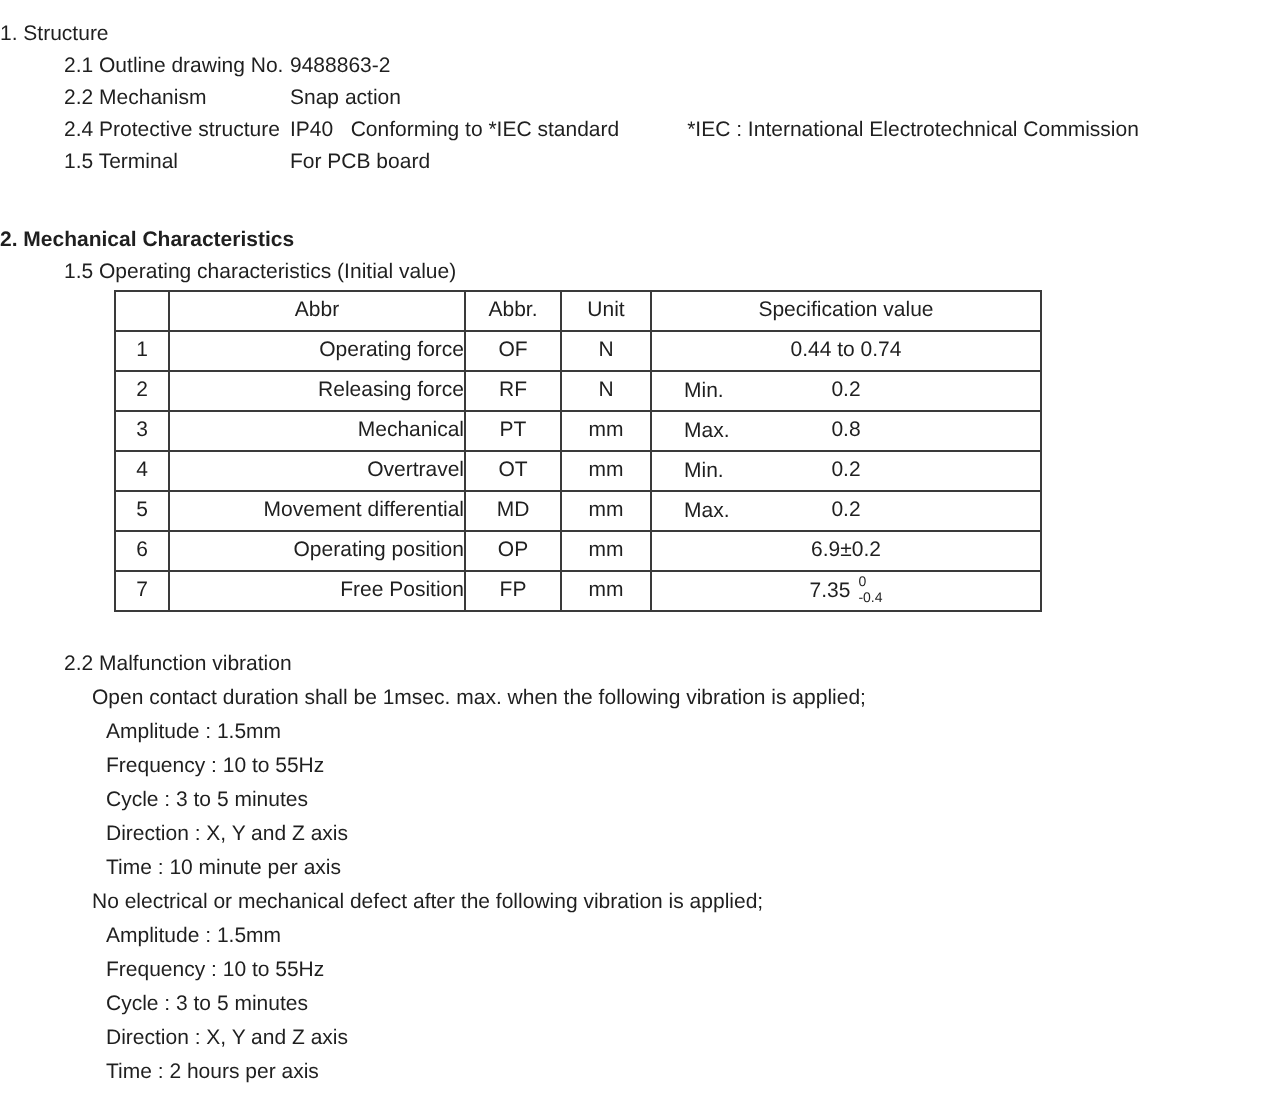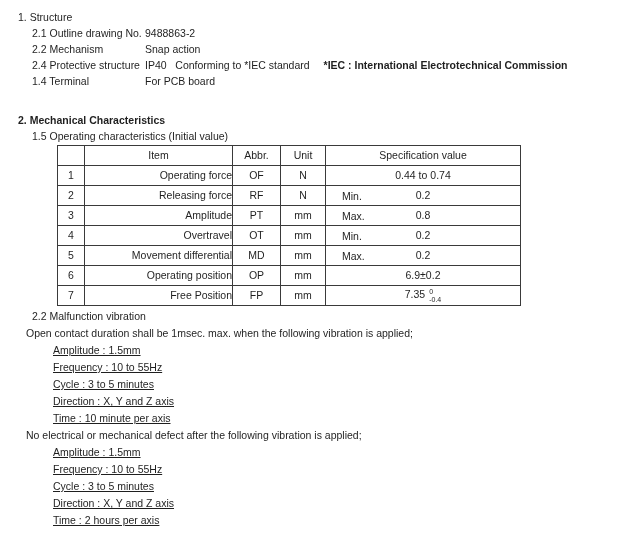--- a/index.html
+++ b/index.html
@@ -8,29 +8,29 @@
     height: 554px;
     background: #ffffff;
     color: #1f1f1f;
     font-family: "Liberation Sans", sans-serif;
     font-size: 10.5px;
     overflow: hidden;
   }
   .doc { padding-top: 9px; }
 
   
-  .h-sec  { margin-left: 18px; line-height: 16px; white-space: pre; }
+  .h-sec  { line-height: 16px; white-space: pre; }
   .h-sec.mech { margin-top: 23px; font-weight: bold; }
   .h-sub  { margin-left: 32px; line-height: 16px; white-space: pre; }
 
   
   .s1-row { margin-left: 32px; line-height: 16px; white-space: pre; }
   .s1-numlabel { display: inline-block; width: 113px; white-space: pre; }
   .s1-value { white-space: pre; }
-  .s1-note  { margin-left: 14px; white-space: pre; font-weight: bold; }
+  .s1-note  { margin-left: 34px; white-space: pre; }
   .s1-note:empty { display: none; }
 
   
   table.spec {
     border-collapse: collapse;
     table-layout: fixed;
     width: 463px;
     margin: 1px 0 0 57px;
     border: 1.5px solid #2d2d2d;
   }
@@ -54,53 +54,53 @@
     flex-direction: column;
     align-items: flex-start;
     font-size: 7px;
     line-height: 7.5px;
     margin-left: 4px;
     vertical-align: middle;
   }
   .spec .tol:empty { display: none; }
 
   
-  .vib-h { margin-left: 32px; line-height: 17px; margin-top: 2px; white-space: pre; }
-  .vib-intro { margin-left: 26px; line-height: 17px; white-space: pre; }
-  .vib-details { margin-left: 53px; text-decoration: underline; }
+  .vib-h { margin-left: 32px; line-height: 17px; margin-top: 18px; white-space: pre; }
+  .vib-intro { margin-left: 46px; line-height: 17px; white-space: pre; }
+  .vib-details { margin-left: 53px; }
   .vib-details .detail-line { line-height: 17px; white-space: pre; }
 </style>
 </head>
 <body>
 
 <div class="doc">
 
   <div class="h-sec">1. Structure</div>
   <div>
       <div class="s1-row"><span class="s1-numlabel">2.1 Outline drawing No.</span><span class="s1-value">9488863-2</span></div>
       <div class="s1-row"><span class="s1-numlabel">2.2 Mechanism</span><span class="s1-value">Snap action</span></div>
       <div class="s1-row"><span class="s1-numlabel">2.4 Protective structure</span><span class="s1-value">IP40   Conforming to *IEC standard</span><span class="s1-note">*IEC : International Electrotechnical Commission</span></div>
-      <div class="s1-row"><span class="s1-numlabel">1.4 Terminal</span><span class="s1-value">For PCB board</span></div>
+      <div class="s1-row"><span class="s1-numlabel">1.5 Terminal</span><span class="s1-value">For PCB board</span></div>
     </div>
 
   <div class="h-sec mech">2. Mechanical Characteristics</div>
   <div class="h-sub">1.5 Operating characteristics (Initial value)</div>
 
   <table class="spec">
     <colgroup>
       <col style="width:27px">
         <col style="width:148px">
         <col style="width:48px">
         <col style="width:45px">
         <col style="width:195px">
     </colgroup>
     <thead>
       <tr>
         <th></th>
-        <th>Item</th>
+        <th>Abbr</th>
         <th>Abbr.</th>
         <th>Unit</th>
         <th>Specification value</th>
       </tr>
     </thead>
     <tbody id="spec-rows">
         <tr>
           <td class="c-no">1</td>
           <td class="c-item">Operating force</td>
           <td class="c-abbr">OF</td>
@@ -109,21 +109,21 @@
         </tr>
         <tr>
           <td class="c-no">2</td>
           <td class="c-item">Releasing force</td>
           <td class="c-abbr">RF</td>
           <td class="c-unit">N</td>
           <td class="c-spec"><span class="prefix">Min.</span><span class="val">0.2</span></td>
         </tr>
         <tr>
           <td class="c-no">3</td>
-          <td class="c-item">Amplitude</td>
+          <td class="c-item">Mechanical</td>
           <td class="c-abbr">PT</td>
           <td class="c-unit">mm</td>
           <td class="c-spec"><span class="prefix">Max.</span><span class="val">0.8</span></td>
         </tr>
         <tr>
           <td class="c-no">4</td>
           <td class="c-item">Overtravel</td>
           <td class="c-abbr">OT</td>
           <td class="c-unit">mm</td>
           <td class="c-spec"><span class="prefix">Min.</span><span class="val">0.2</span></td>

